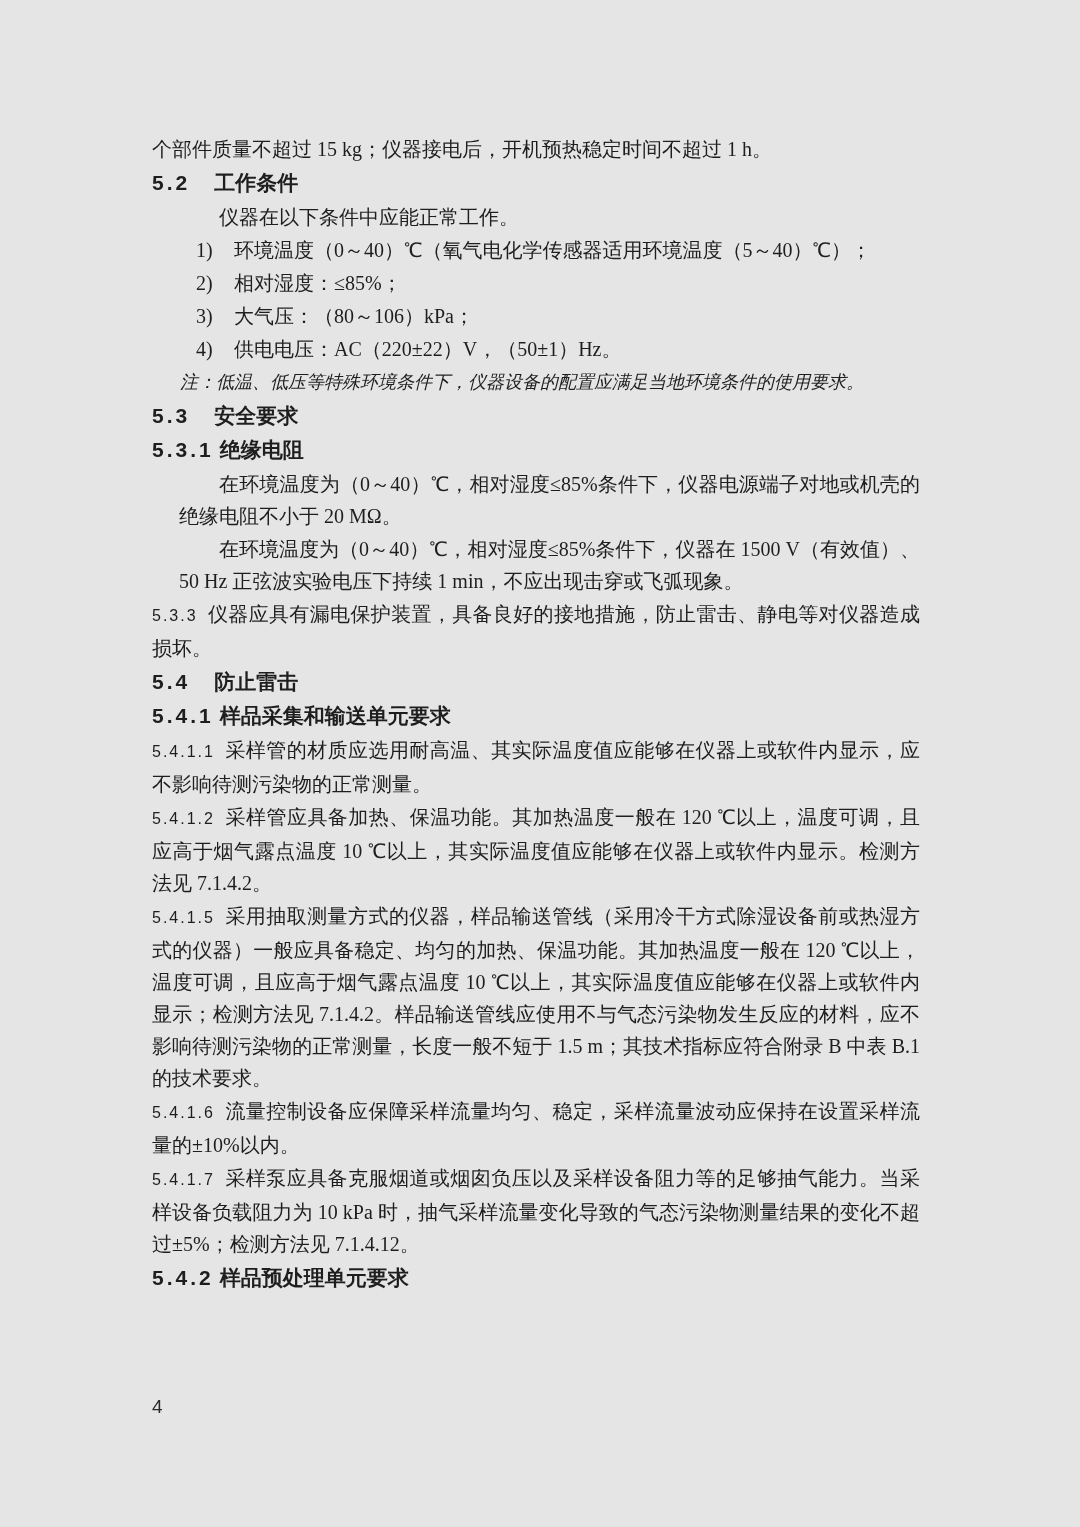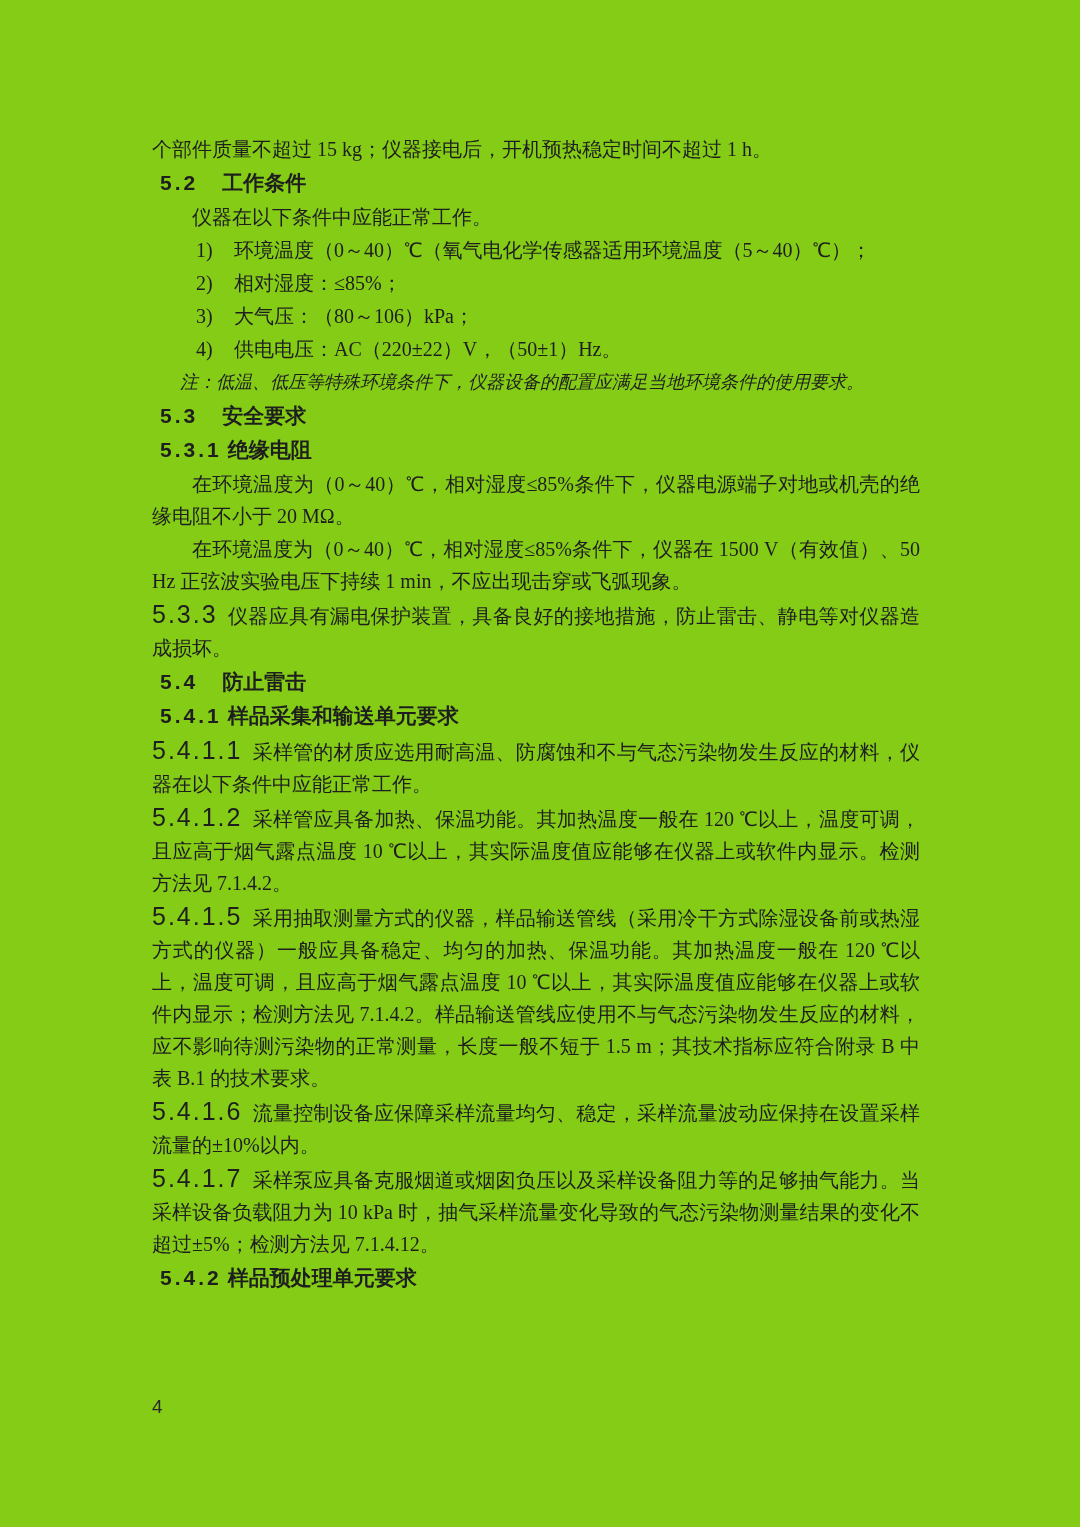--- a/index.html
+++ b/index.html
@@ -1,51 +1,51 @@
 <!DOCTYPE html>
 <html><head>
 <meta charset="utf-8">
 <style>
   * { margin: 0; padding: 0; box-sizing: border-box; }
   html, body { background: #ffffff; }
   .page {
     position: relative;
     width: 1080px;
     height: 1527px;
-    background: #84cc16;
+    background: #e5e5e5;
     font-family: "Liberation Serif", serif;
     color: #1e1e1e;
     overflow: hidden;
   }
   .content {
     position: absolute;
     left: 152px;
     top: 132px;
     width: 768px;
   }
   .para {
     font-size: 20px;
     line-height: 32px;
     text-align: justify;
     margin: 1px 0;
   }
-  .ind { text-indent: 2em; }
+  .ind { text-indent: 2em; margin-left: 27px; }
   .pnum {
     font-family: "Liberation Sans", sans-serif;
-    font-size: 25px;
+    font-size: 16px;
     letter-spacing: 2px;
     margin-right: 10px;
     white-space: nowrap;
   }
   .h2, .h3 {
     font-family: "Liberation Sans", sans-serif;
     font-size: 21px;
     font-weight: bold;
     line-height: 32px;
-    margin: 2px 8px;
+    margin: 2px 0;
   }
   .h2 .hnum { letter-spacing: 3px; margin-right: 24px; }
   .h3 .hnum { letter-spacing: 3px; margin-right: 6px; }
   .list-item {
     display: flex;
     margin: 1px 0 1px 44px;
     font-size: 20px;
     line-height: 32px;
   }
   .list-item .marker {
@@ -122,21 +122,21 @@
 
     <div class="h2">
       <span class="hnum">5.4</span><span class="htitle">防止雷击</span>
     </div>
 
     <div class="h3">
       <span class="hnum">5.4.1</span><span class="htitle">样品采集和输送单元要求</span>
     </div>
 
     <p class="para">
-      <span class="pnum">5.4.1.1</span><span>采样管的材质应选用耐高温、防腐蚀和不与气态污染物发生反应的材料，仪器在以下条件中应能正常工作。</span>
+      <span class="pnum">5.4.1.1</span><span>采样管的材质应选用耐高温、其实际温度值应能够在仪器上或软件内显示，应不影响待测污染物的正常测量。</span>
     </p>
 
     <p class="para">
       <span class="pnum">5.4.1.2</span><span>采样管应具备加热、保温功能。其加热温度一般在 120 ℃以上，温度可调，且应高于烟气露点温度 10 ℃以上，其实际温度值应能够在仪器上或软件内显示。检测方法见 7.1.4.2。</span>
     </p>
 
 
 
     <p class="para">
       <span class="pnum">5.4.1.5</span><span>采用抽取测量方式的仪器，样品输送管线（采用冷干方式除湿设备前或热湿方式的仪器）一般应具备稳定、均匀的加热、保温功能。其加热温度一般在 120 ℃以上，温度可调，且应高于烟气露点温度 10 ℃以上，其实际温度值应能够在仪器上或软件内显示；检测方法见 7.1.4.2。样品输送管线应使用不与气态污染物发生反应的材料，应不影响待测污染物的正常测量，长度一般不短于 1.5 m；其技术指标应符合附录 B 中表 B.1 的技术要求。</span>

